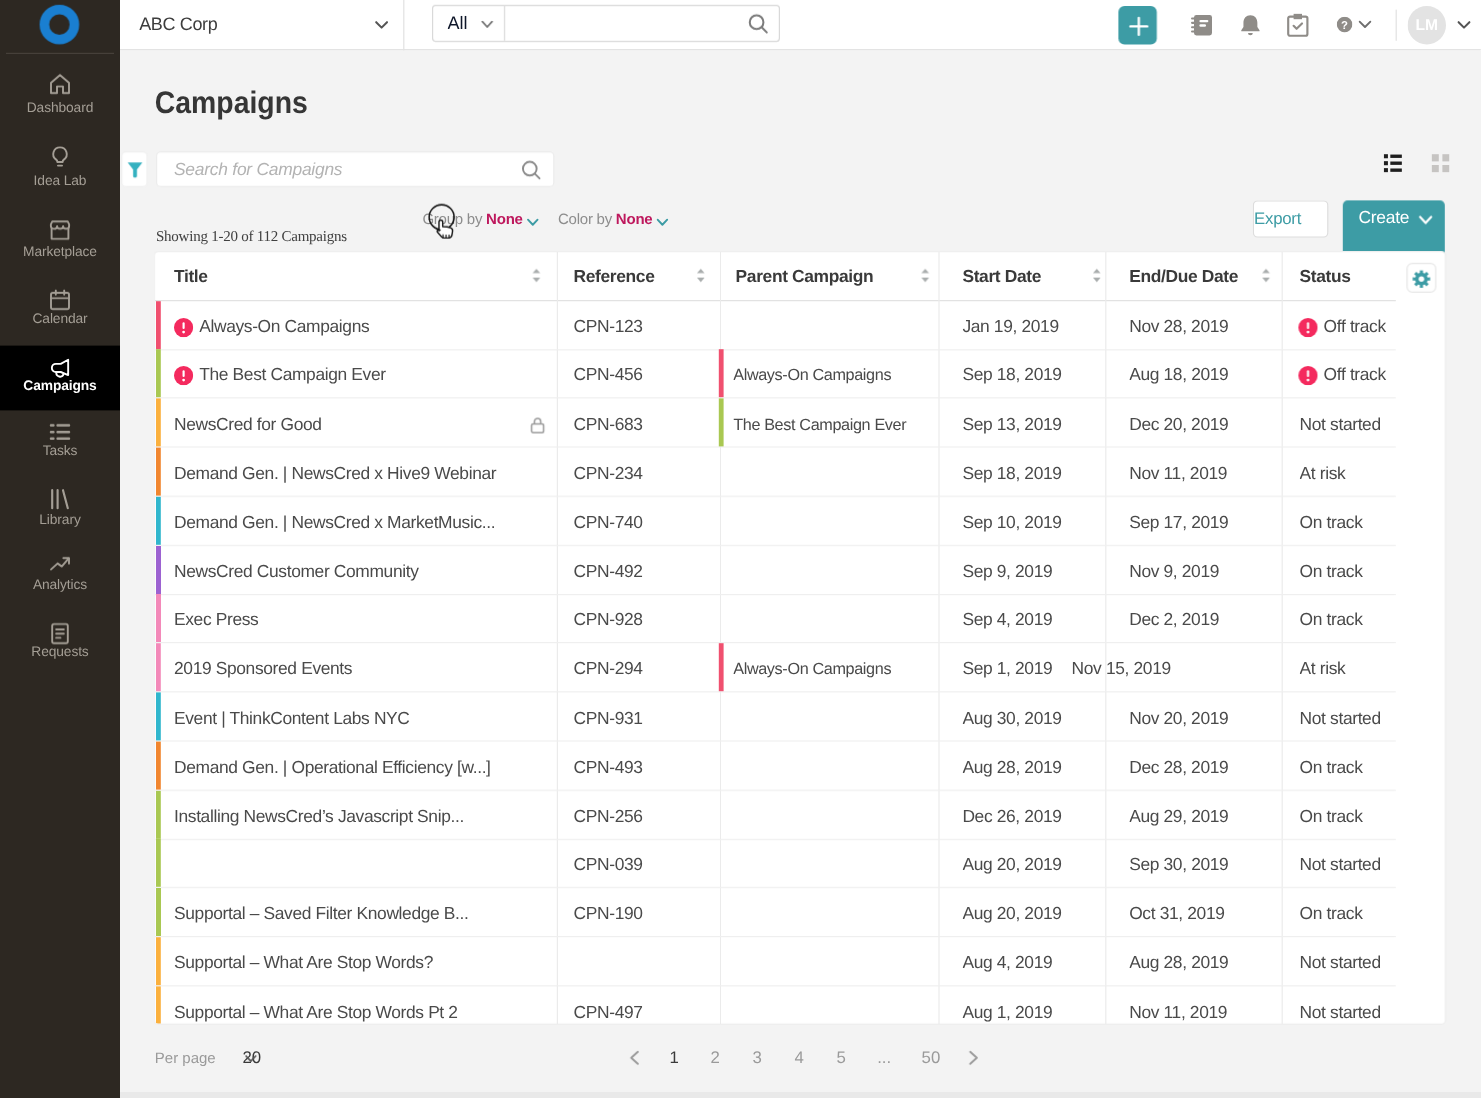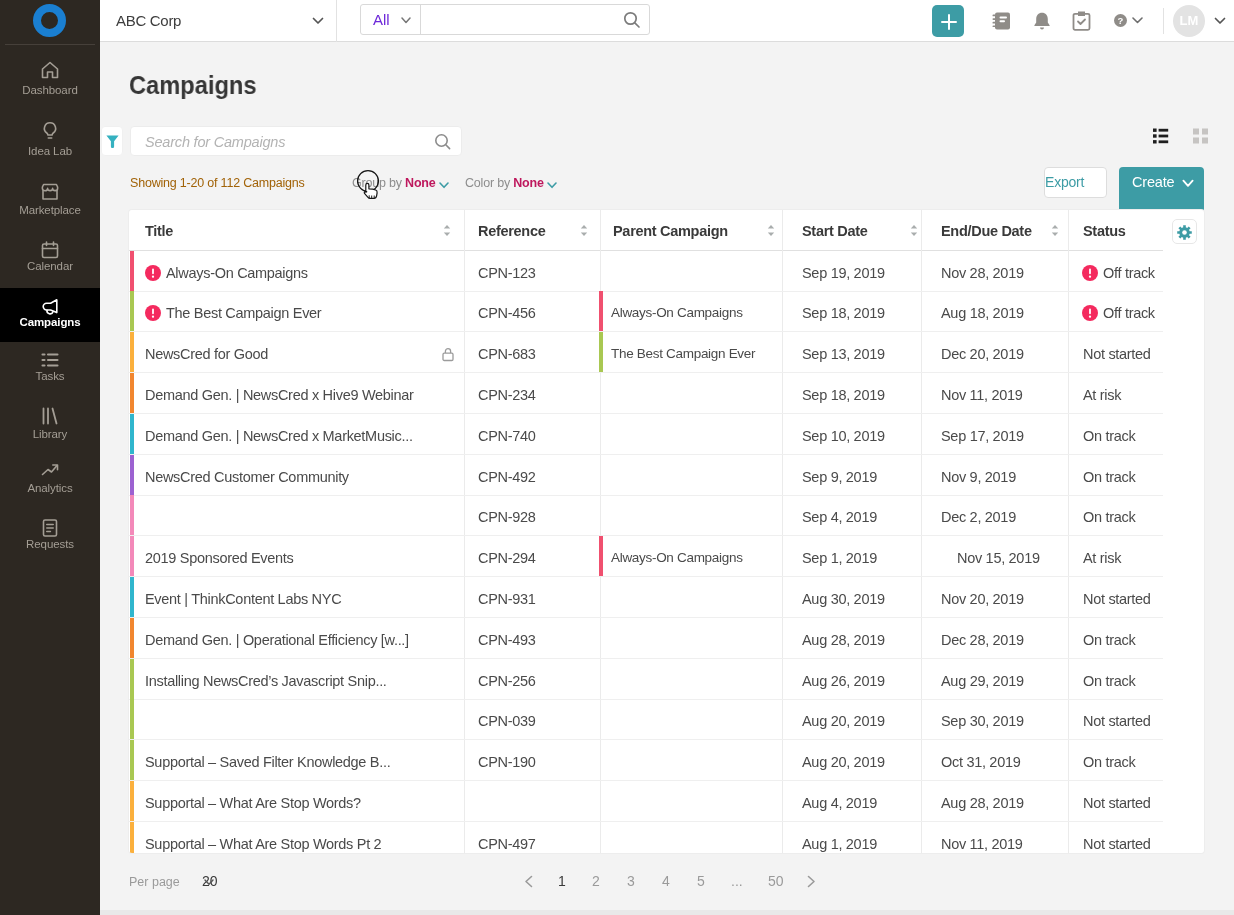--- a/index.html
+++ b/index.html
@@ -14,31 +14,31 @@
 .navic svg { display:inline-block; }
 .navlb { position:absolute; left:0; width:100px; text-align:center; font-size:11.5px; color:#a49e95; letter-spacing:-0.1px; }
 .navlb.on { color:#fff; font-weight:700; }
 
 #topbar { position:absolute; left:100px; top:0; width:1134px; height:42px; background:#fff; border-bottom:1px solid #dcdcdc; }
 #corp { position:absolute; left:16px; top:12px; font-size:15px; letter-spacing:-0.3px; color:#3d3d3d; }
 .chev { position:absolute; }
 #corpdiv { position:absolute; left:236px; top:0px; width:1px; height:42px; background:#e2e2e2; }
 #searchbox { position:absolute; left:260px; top:4px; width:290px; height:31px; border:1px solid #d9d9d9; border-radius:3px; background:#fff; }
 #allbox { position:absolute; left:0; top:0; width:60px; height:29px; border-right:1px solid #d9d9d9; }
-#alltxt { position:absolute; left:12px; top:6px; font-size:15px; color:#6d28d9; }
+#alltxt { position:absolute; left:12px; top:6px; font-size:15px; color:#0f172a; }
 #plusbtn { position:absolute; left:832px; top:5px; width:32px; height:32px; background:#3d9ca5; border-radius:5px; }
 #avatar { position:absolute; left:1073px; top:5px; width:32px; height:32px; border-radius:50%; background:#e3e3e3; color:#fff; font-size:13px; font-weight:700; text-align:center; line-height:32px; }
 #userdiv { position:absolute; left:1063px; top:8px; width:1px; height:26px; background:#e2e2e2; }
 .tbic { position:absolute; top:0; }
 
 #h1 { position:absolute; left:129px; top:70px; font-size:26px; font-weight:700; color:#363636; letter-spacing:0; transform:scaleX(.91); transform-origin:0 0; }
 #filterbox { position:absolute; left:101px; top:126px; width:22px; height:30px; background:#fff; border:1px solid #f0f0f0; border-radius:4px; }
 #csearch { position:absolute; left:130px; top:126px; width:332px; height:30px; background:#fff; border:1px solid #ececec; border-radius:4px; }
 #csearch .ph { position:absolute; left:14px; top:7px; font-size:14.5px; letter-spacing:-0.2px; font-style:italic; color:#b3b3b3; }
-#showing { position:absolute; left:130px; top:176px; font-size:12.5px; letter-spacing:-0.2px; color:#a16207; }
+#showing { position:absolute; left:130px; top:190px; font-size:12.5px; letter-spacing:-0.2px; color:#404040;font-family:Liberation Serif, serif; }
 #groupby { position:absolute; left:352px; top:176px; font-size:12.5px; letter-spacing:-0.2px; color:#8d8d8d; }
 #colorby { position:absolute; left:465px; top:176px; font-size:12.5px; letter-spacing:-0.2px; color:#8d8d8d; }
 .tealtx { color:#be185d; font-weight:700; }
 #exportbtn { position:absolute; left:1044px; top:167px; width:63px; height:31px; background:#fff; border:1px solid #ddd; border-radius:4px; color:#3d9ca5; font-size:14px; letter-spacing:-0.2px; line-height:29px; }
 #createbtn { position:absolute; left:1119px; top:167px; width:85px; height:46px; background:#3d9ca5; border-radius:4px; color:#fff; font-size:14.5px; letter-spacing:-0.2px; }
 #createbtn span { position:absolute; left:13px; top:7px; }
 
 #tablebox { position:absolute; left:129px; top:210px; width:1075px; height:643px; background:#fff; border-radius:3px; overflow:hidden; box-shadow:0 0 0 1px #ededed; }
 #thead { position:absolute; left:0; top:0; width:1034px; height:40.5px; border-bottom:1px solid #e0e0e0; }
 .hcell { position:absolute; top:13px; font-size:14.5px; letter-spacing:-0.3px; font-weight:700; color:#3a3a3a; }
@@ -256,21 +256,21 @@
     <div class="colline" style="left:939px"></div>
 <div class="row" style="top:40.5px;height:40.8px">
       <div class="bar" style="background:#f0506f"></div>
       <div class="flag" style="left:16px;top:13.8px"><svg width="16" height="16" viewBox="0 0 16 16">
           <circle cx="8" cy="8" r="8" fill="#f42a5e"></circle>
           <rect x="7.1" y="3.6" width="1.8" height="5.6" rx="0.9" fill="#fff"></rect>
           <circle cx="8" cy="11.7" r="1.15" fill="#fff"></circle>
         </svg></div>
       <div class="ct" style="left:37px;width:281px">Always-On Campaigns</div>
       <div class="ct" style="left:349px;width:120px">CPN-123</div>
-      <div class="ct" style="left:673px;width:135px">Sep 19, 2019</div>
+      <div class="ct" style="left:673px;width:135px">Jan 19, 2019</div>
       <div class="ct" style="left:812px;width:140px">Nov 28, 2019</div>
       <div class="flag" style="left:953px;top:13.8px"><svg width="16" height="16" viewBox="0 0 16 16">
           <circle cx="8" cy="8" r="8" fill="#f42a5e"></circle>
           <rect x="7.1" y="3.6" width="1.8" height="5.6" rx="0.9" fill="#fff"></rect>
           <circle cx="8" cy="11.7" r="1.15" fill="#fff"></circle>
         </svg></div>
       <div class="ct" style="left:974px;width:90px">Off track</div>
     </div>
 <div class="row" style="top:81.3px;height:40.8px">
       <div class="bar" style="background:#a9c852"></div>
@@ -325,33 +325,34 @@
 <div class="row" style="top:244.5px;height:40.8px">
       <div class="bar" style="background:#9c62d1"></div>
       <div class="ct" style="left:16px;width:302px">NewsCred Customer Community</div>
       <div class="ct" style="left:349px;width:120px">CPN-492</div>
       <div class="ct" style="left:673px;width:135px">Sep 9, 2019</div>
       <div class="ct" style="left:812px;width:140px">Nov 9, 2019</div>
       <div class="ct" style="left:954px;width:110px">On track</div>
     </div>
 <div class="row" style="top:285.29999999999995px;height:40.8px">
       <div class="bar" style="background:#f389b9"></div>
+      <div class="ct" style="left:16px;width:302px">Exec Press</div>
       <div class="ct" style="left:349px;width:120px">CPN-928</div>
       <div class="ct" style="left:673px;width:135px">Sep 4, 2019</div>
       <div class="ct" style="left:812px;width:140px">Dec 2, 2019</div>
       <div class="ct" style="left:954px;width:110px">On track</div>
     </div>
 <div class="row" style="top:326.09999999999997px;height:40.8px">
       <div class="bar" style="background:#f389b9"></div>
       <div class="ct" style="left:16px;width:302px">2019 Sponsored Events</div>
       <div class="ct" style="left:349px;width:120px">CPN-294</div>
       <div class="pbar" style="background:#f0506f"></div>
       <div class="ct pc" style="left:482px;width:165px">Always-On Campaigns</div>
       <div class="ct" style="left:673px;width:135px">Sep 1, 2019</div>
-      <div class="ct" style="left:828px;width:140px">Nov 15, 2019</div>
+      <div class="ct" style="left:764px;width:140px">Nov 15, 2019</div>
       <div class="ct" style="left:954px;width:110px">At risk</div>
     </div>
 <div class="row" style="top:366.9px;height:40.8px">
       <div class="bar" style="background:#30b6cd"></div>
       <div class="ct" style="left:16px;width:302px">Event | ThinkContent Labs NYC</div>
       <div class="ct" style="left:349px;width:120px">CPN-931</div>
       <div class="ct" style="left:673px;width:135px">Aug 30, 2019</div>
       <div class="ct" style="left:812px;width:140px">Nov 20, 2019</div>
       <div class="ct" style="left:954px;width:110px">Not started</div>
     </div>
@@ -360,21 +361,21 @@
       <div class="ct" style="left:16px;width:302px">Demand Gen. | Operational Efficiency [w...]</div>
       <div class="ct" style="left:349px;width:120px">CPN-493</div>
       <div class="ct" style="left:673px;width:135px">Aug 28, 2019</div>
       <div class="ct" style="left:812px;width:140px">Dec 28, 2019</div>
       <div class="ct" style="left:954px;width:110px">On track</div>
     </div>
 <div class="row" style="top:448.5px;height:40.8px">
       <div class="bar" style="background:#a9c852"></div>
       <div class="ct" style="left:16px;width:302px">Installing NewsCred’s Javascript Snip...</div>
       <div class="ct" style="left:349px;width:120px">CPN-256</div>
-      <div class="ct" style="left:673px;width:135px">Aug 26, 2019</div>
+      <div class="ct" style="left:673px;width:135px">Dec 26, 2019</div>
       <div class="ct" style="left:812px;width:140px">Aug 29, 2019</div>
       <div class="ct" style="left:954px;width:110px">On track</div>
     </div>
 <div class="row" style="top:489.29999999999995px;height:40.8px">
       <div class="bar" style="background:#a9c852"></div>
       <div class="ct" style="left:349px;width:120px">CPN-039</div>
       <div class="ct" style="left:673px;width:135px">Aug 20, 2019</div>
       <div class="ct" style="left:812px;width:140px">Sep 30, 2019</div>
       <div class="ct" style="left:954px;width:110px">Not started</div>
     </div>

